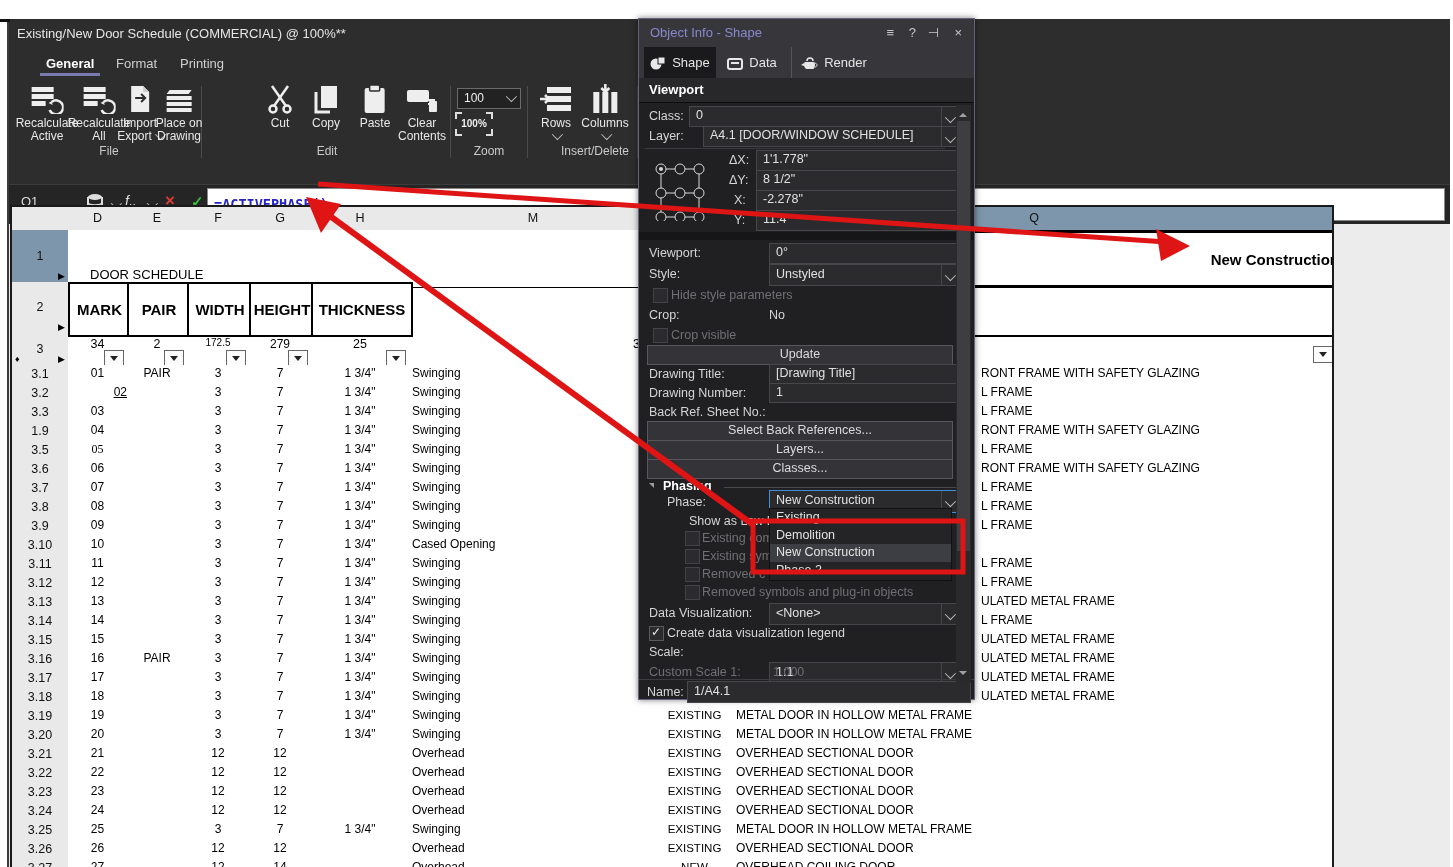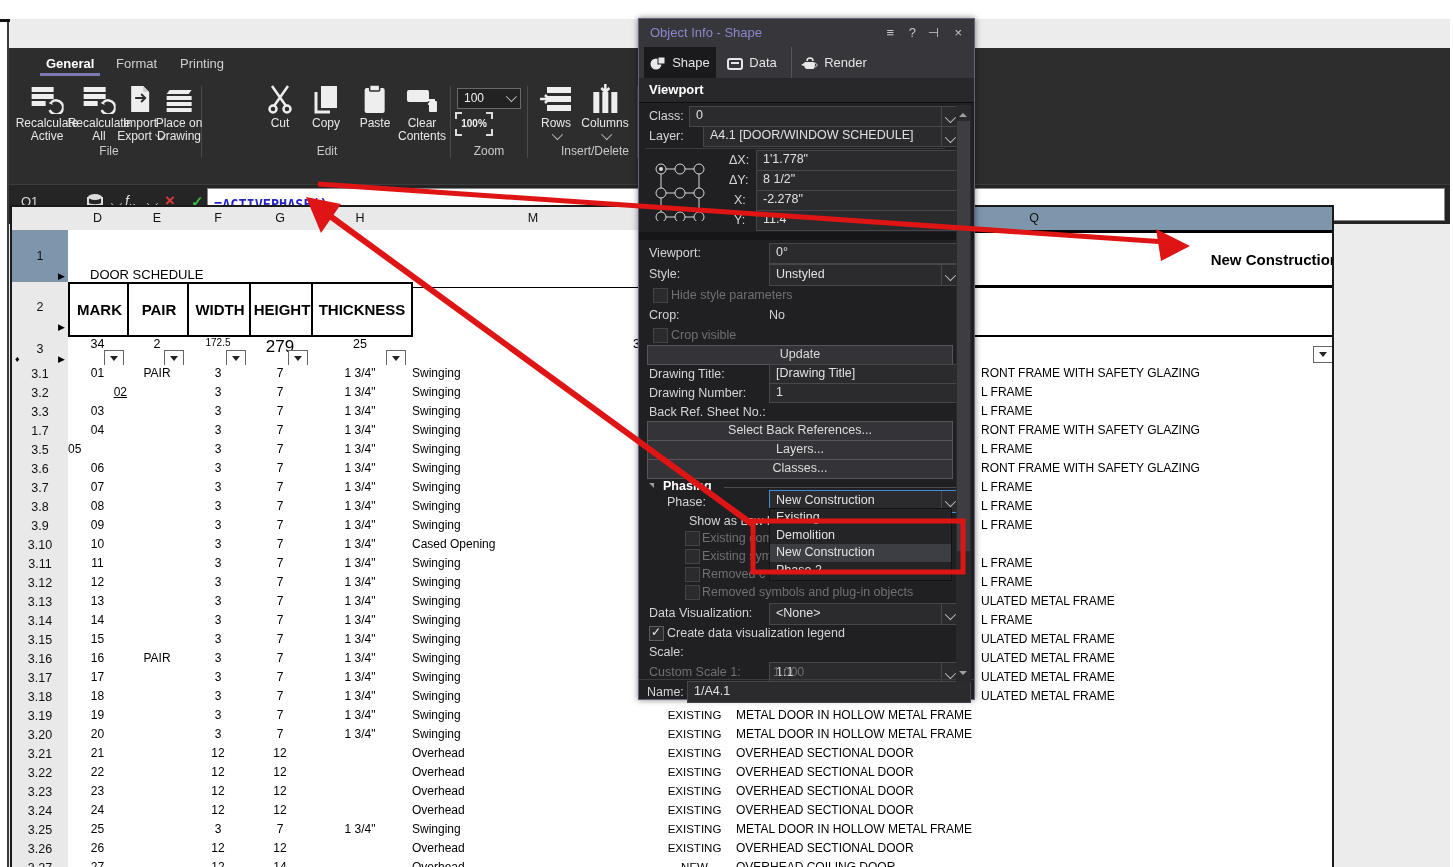--- a/index.html
+++ b/index.html
@@ -66,20 +66,21 @@
   
   #anno{left:0;top:0;width:1453px;height:867px;z-index:200;pointer-events:none;}
   #notch{left:0;top:19px;width:10px;height:3px;background:#111;z-index:5;}
 </style>
 </head>
 <body>
 
 <div class="abs" id="notch"></div>
 
 <div class="abs" id="window">
+  <div class="abs" id="titlebar">Existing/New Door Schedule (COMMERCIAL) @ 100%**</div>
   <div class="abs" id="tabrow">
       <div class="ribtab active" style="left: 31px;">General</div>
       <div class="ribtab" style="left: 101px;">Format</div>
       <div class="ribtab" style="left: 165px;">Printing</div>
     </div>
   <div class="abs" id="ribbon">
       <div class="rgsep" style="left: 192px;"></div>
       <div class="rgsep" style="left: 441px;"></div>
       <div class="rgsep" style="left: 518px;"></div>
       <div class="rgsep" style="left: 628px;"></div>
@@ -188,21 +189,21 @@
       <div class="cell" style="left: 720px; top: 75px; width: 604px; height: 51px; border: 2px solid rgb(0, 0, 0); z-index: 2;"></div>
       <div class="cell" style="left: 56px; top: 126px; width: 59px; height: 32px; text-align: center; font-size: 12.5px; padding-top: 4px;">34<div class="fbtn">
           <div class="" style="position: absolute; left: 5px; top: 5px; width: 0px; height: 0px; border-width: 5px 4px 4px; border-style: solid; border-color: rgb(34, 34, 34) transparent transparent; border-image: initial;"></div>
         </div></div>
       <div class="cell" style="left: 115px; top: 126px; width: 60px; height: 32px; text-align: center; font-size: 12.5px; padding-top: 4px;">2<div class="fbtn">
           <div class="" style="position: absolute; left: 5px; top: 5px; width: 0px; height: 0px; border-width: 5px 4px 4px; border-style: solid; border-color: rgb(34, 34, 34) transparent transparent; border-image: initial;"></div>
         </div></div>
       <div class="cell" style="left: 175px; top: 126px; width: 62px; height: 32px; text-align: center; font-size: 10px; padding-top: 4px;">172.5<div class="fbtn">
           <div class="" style="position: absolute; left: 5px; top: 5px; width: 0px; height: 0px; border-width: 5px 4px 4px; border-style: solid; border-color: rgb(34, 34, 34) transparent transparent; border-image: initial;"></div>
         </div></div>
-      <div class="cell" style="left: 237px; top: 126px; width: 62px; height: 32px; text-align: center; font-size: 17px; padding-top: 4px;">279<div class="fbtn">
+      <div class="cell" style="left: 237px; top: 126px; width: 62px; height: 32px; text-align: center; font-size: 12px; padding-top: 4px;">279<div class="fbtn">
           <div class="" style="position: absolute; left: 5px; top: 5px; width: 0px; height: 0px; border-width: 5px 4px 4px; border-style: solid; border-color: rgb(34, 34, 34) transparent transparent; border-image: initial;"></div>
         </div></div>
       <div class="cell" style="left: 299px; top: 126px; width: 98px; height: 32px; text-align: center; font-size: 12.5px; padding-top: 4px;">25<div class="fbtn">
           <div class="" style="position: absolute; left: 5px; top: 5px; width: 0px; height: 0px; border-width: 5px 4px 4px; border-style: solid; border-color: rgb(34, 34, 34) transparent transparent; border-image: initial;"></div>
         </div></div>
       <div class="cell" style="left: 397px; top: 126px; width: 248px; height: 32px; font-size: 12.5px; padding-top: 4px;">
         <div style="position: absolute; right: 17px; top: 4px;">3</div>
       </div>
       <div class="cell" style="left: 645px; top: 126px; width: 75px; height: 32px;"></div>
       <div class="cell" style="left: 720px; top: 126px; width: 604px; height: 32px;">
@@ -230,31 +231,31 @@
       <div class="cell" style="left: 720px; top: 177px; width: 604px; height: 19px; padding-left: 249px; line-height: 17px;">L FRAME</div>
       <div class="hcell" style="left: 0px; top: 196px; width: 56px; height: 19px; line-height: 18px;">3.3</div>
       <div class="cell" style="left: 56px; top: 196px; width: 59px; height: 19px; text-align: center; line-height: 17px;">03</div>
       <div class="cell" style="left: 115px; top: 196px; width: 60px; height: 19px; text-align: center; line-height: 17px;"></div>
       <div class="cell" style="left: 175px; top: 196px; width: 62px; height: 19px; text-align: center; line-height: 17px;">3</div>
       <div class="cell" style="left: 237px; top: 196px; width: 62px; height: 19px; text-align: center; line-height: 17px;">7</div>
       <div class="cell" style="left: 299px; top: 196px; width: 98px; height: 19px; text-align: center; line-height: 17px;">1 3/4"</div>
       <div class="cell" style="left: 397px; top: 196px; width: 248px; height: 19px; padding-left: 3px; line-height: 17px;">Swinging</div>
       <div class="cell" style="left: 645px; top: 196px; width: 75px; height: 19px; text-align: center; font-size: 11.5px; line-height: 17px;"></div>
       <div class="cell" style="left: 720px; top: 196px; width: 604px; height: 19px; padding-left: 249px; line-height: 17px;">L FRAME</div>
-      <div class="hcell" style="left: 0px; top: 215px; width: 56px; height: 19px; line-height: 18px;">1.7</div>
+      <div class="hcell" style="left: 0px; top: 215px; width: 56px; height: 19px; line-height: 18px;">1.9</div>
       <div class="cell" style="left: 56px; top: 215px; width: 59px; height: 19px; text-align: center; line-height: 17px;">04</div>
       <div class="cell" style="left: 115px; top: 215px; width: 60px; height: 19px; text-align: center; line-height: 17px;"></div>
       <div class="cell" style="left: 175px; top: 215px; width: 62px; height: 19px; text-align: center; line-height: 17px;">3</div>
       <div class="cell" style="left: 237px; top: 215px; width: 62px; height: 19px; text-align: center; line-height: 17px;">7</div>
       <div class="cell" style="left: 299px; top: 215px; width: 98px; height: 19px; text-align: center; line-height: 17px;">1 3/4"</div>
       <div class="cell" style="left: 397px; top: 215px; width: 248px; height: 19px; padding-left: 3px; line-height: 17px;">Swinging</div>
       <div class="cell" style="left: 645px; top: 215px; width: 75px; height: 19px; text-align: center; font-size: 11.5px; line-height: 17px;"></div>
       <div class="cell" style="left: 720px; top: 215px; width: 604px; height: 19px; padding-left: 249px; line-height: 17px;">RONT FRAME WITH SAFETY GLAZING</div>
       <div class="hcell" style="left: 0px; top: 234px; width: 56px; height: 19px; line-height: 18px;">3.5</div>
-      <div class="cell" style="left: 56px; top: 234px; width: 59px; height: 19px; text-align: left; line-height: 17px;">05</div>
+      <div class="cell" style="left: 56px; top: 234px; width: 59px; height: 19px; text-align: center; line-height: 17px; font-family: Liberation Serif, serif;">05</div>
       <div class="cell" style="left: 115px; top: 234px; width: 60px; height: 19px; text-align: center; line-height: 17px;"></div>
       <div class="cell" style="left: 175px; top: 234px; width: 62px; height: 19px; text-align: center; line-height: 17px;">3</div>
       <div class="cell" style="left: 237px; top: 234px; width: 62px; height: 19px; text-align: center; line-height: 17px;">7</div>
       <div class="cell" style="left: 299px; top: 234px; width: 98px; height: 19px; text-align: center; line-height: 17px;">1 3/4"</div>
       <div class="cell" style="left: 397px; top: 234px; width: 248px; height: 19px; padding-left: 3px; line-height: 17px;">Swinging</div>
       <div class="cell" style="left: 645px; top: 234px; width: 75px; height: 19px; text-align: center; font-size: 11.5px; line-height: 17px;"></div>
       <div class="cell" style="left: 720px; top: 234px; width: 604px; height: 19px; padding-left: 249px; line-height: 17px;">L FRAME</div>
       <div class="hcell" style="left: 0px; top: 253px; width: 56px; height: 19px; line-height: 18px;">3.6</div>
       <div class="cell" style="left: 56px; top: 253px; width: 59px; height: 19px; text-align: center; line-height: 17px;">06</div>
       <div class="cell" style="left: 115px; top: 253px; width: 60px; height: 19px; text-align: center; line-height: 17px;"></div>

